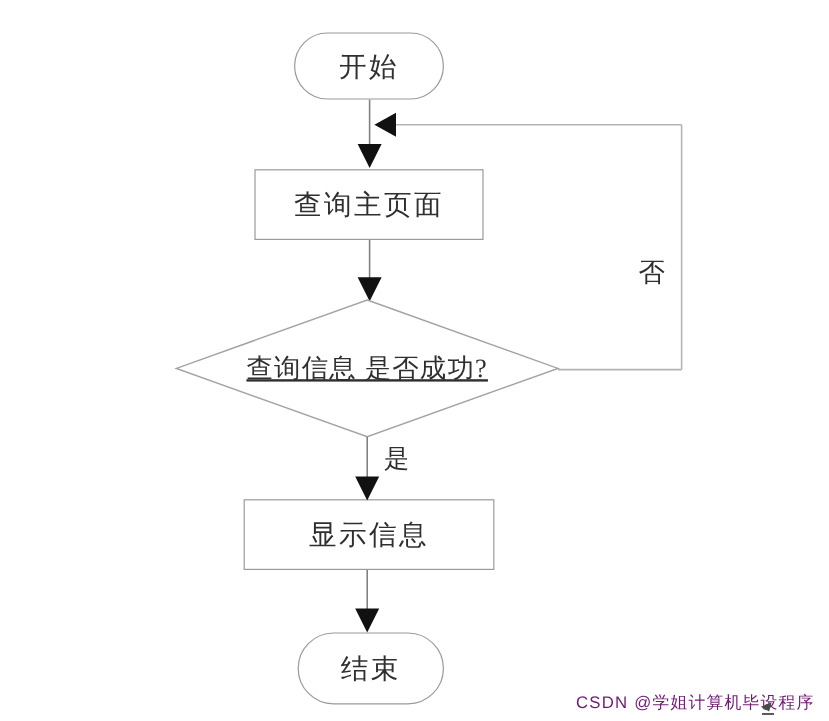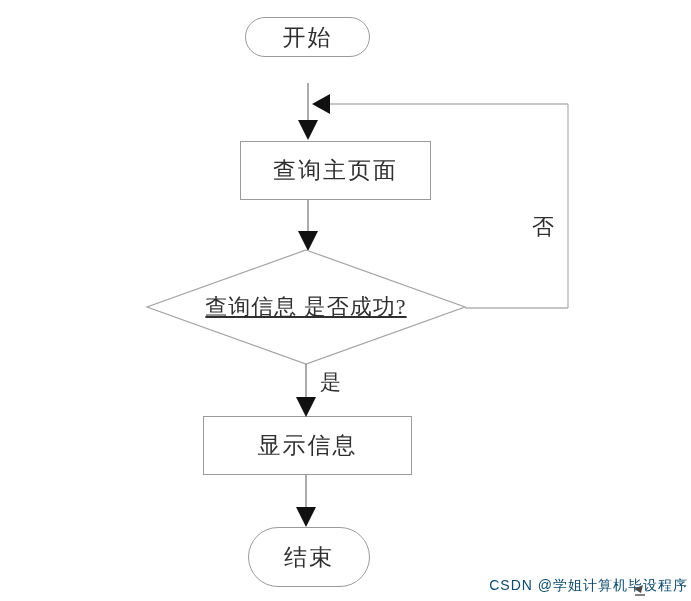--- a/index.html
+++ b/index.html
@@ -18,22 +18,22 @@
     border: 1px solid #9a9a9a;
     background: #ffffff;
     display: flex;
     align-items: center;
     justify-content: center;
     font-size: 23px;
     letter-spacing: 2px;
     z-index: 1;
   }
   .terminator { border-radius: 30px; }
-  #n-start { left: 245px; top: 17px;  width: 125px; height: 40px; }
-  #n-query { left: 212px; top: 141px; width: 191px; height: 59px; margin-left: 28px; }
+  #n-start { left: 245px; top: 27px;  width: 125px; height: 56px; }
+  #n-query { left: 212px; top: 141px; width: 191px; height: 59px; }
   #n-show  { left: 203px; top: 416px; width: 209px; height: 59px; }
   #n-end   { left: 248px; top: 527px; width: 122px; height: 60px; }
   svg.wires {
     position: absolute;
     left: 0; top: 0;
     z-index: 2;
     pointer-events: none;
   }
   .float-label {
     position: absolute;
@@ -42,24 +42,24 @@
   }
   #diamond-text {
     left: 147px; top: 250px; width: 318px; height: 114px;
     display: flex; align-items: center; justify-content: center;
     font-size: 22px; letter-spacing: 1px; text-decoration: underline;
   }
   #yes-label { left: 320px; top: 368px; font-size: 21px; }
   #no-label  { left: 532px; top: 212px; font-size: 22px; }
   #watermark {
     left: 480px; top: 577px; width: 208px;
-    text-align: right;
+    text-align: left;
     font-family: "Liberation Sans", sans-serif;
     font-size: 14px;
-    color: #0c4a6e;
+    color: #701a75;
     letter-spacing: 1px;
     z-index: 0;
   }
 </style>
 </head>
 <body>
 
 <div class="canvas">
 
   <div class="node terminator" id="n-start">

